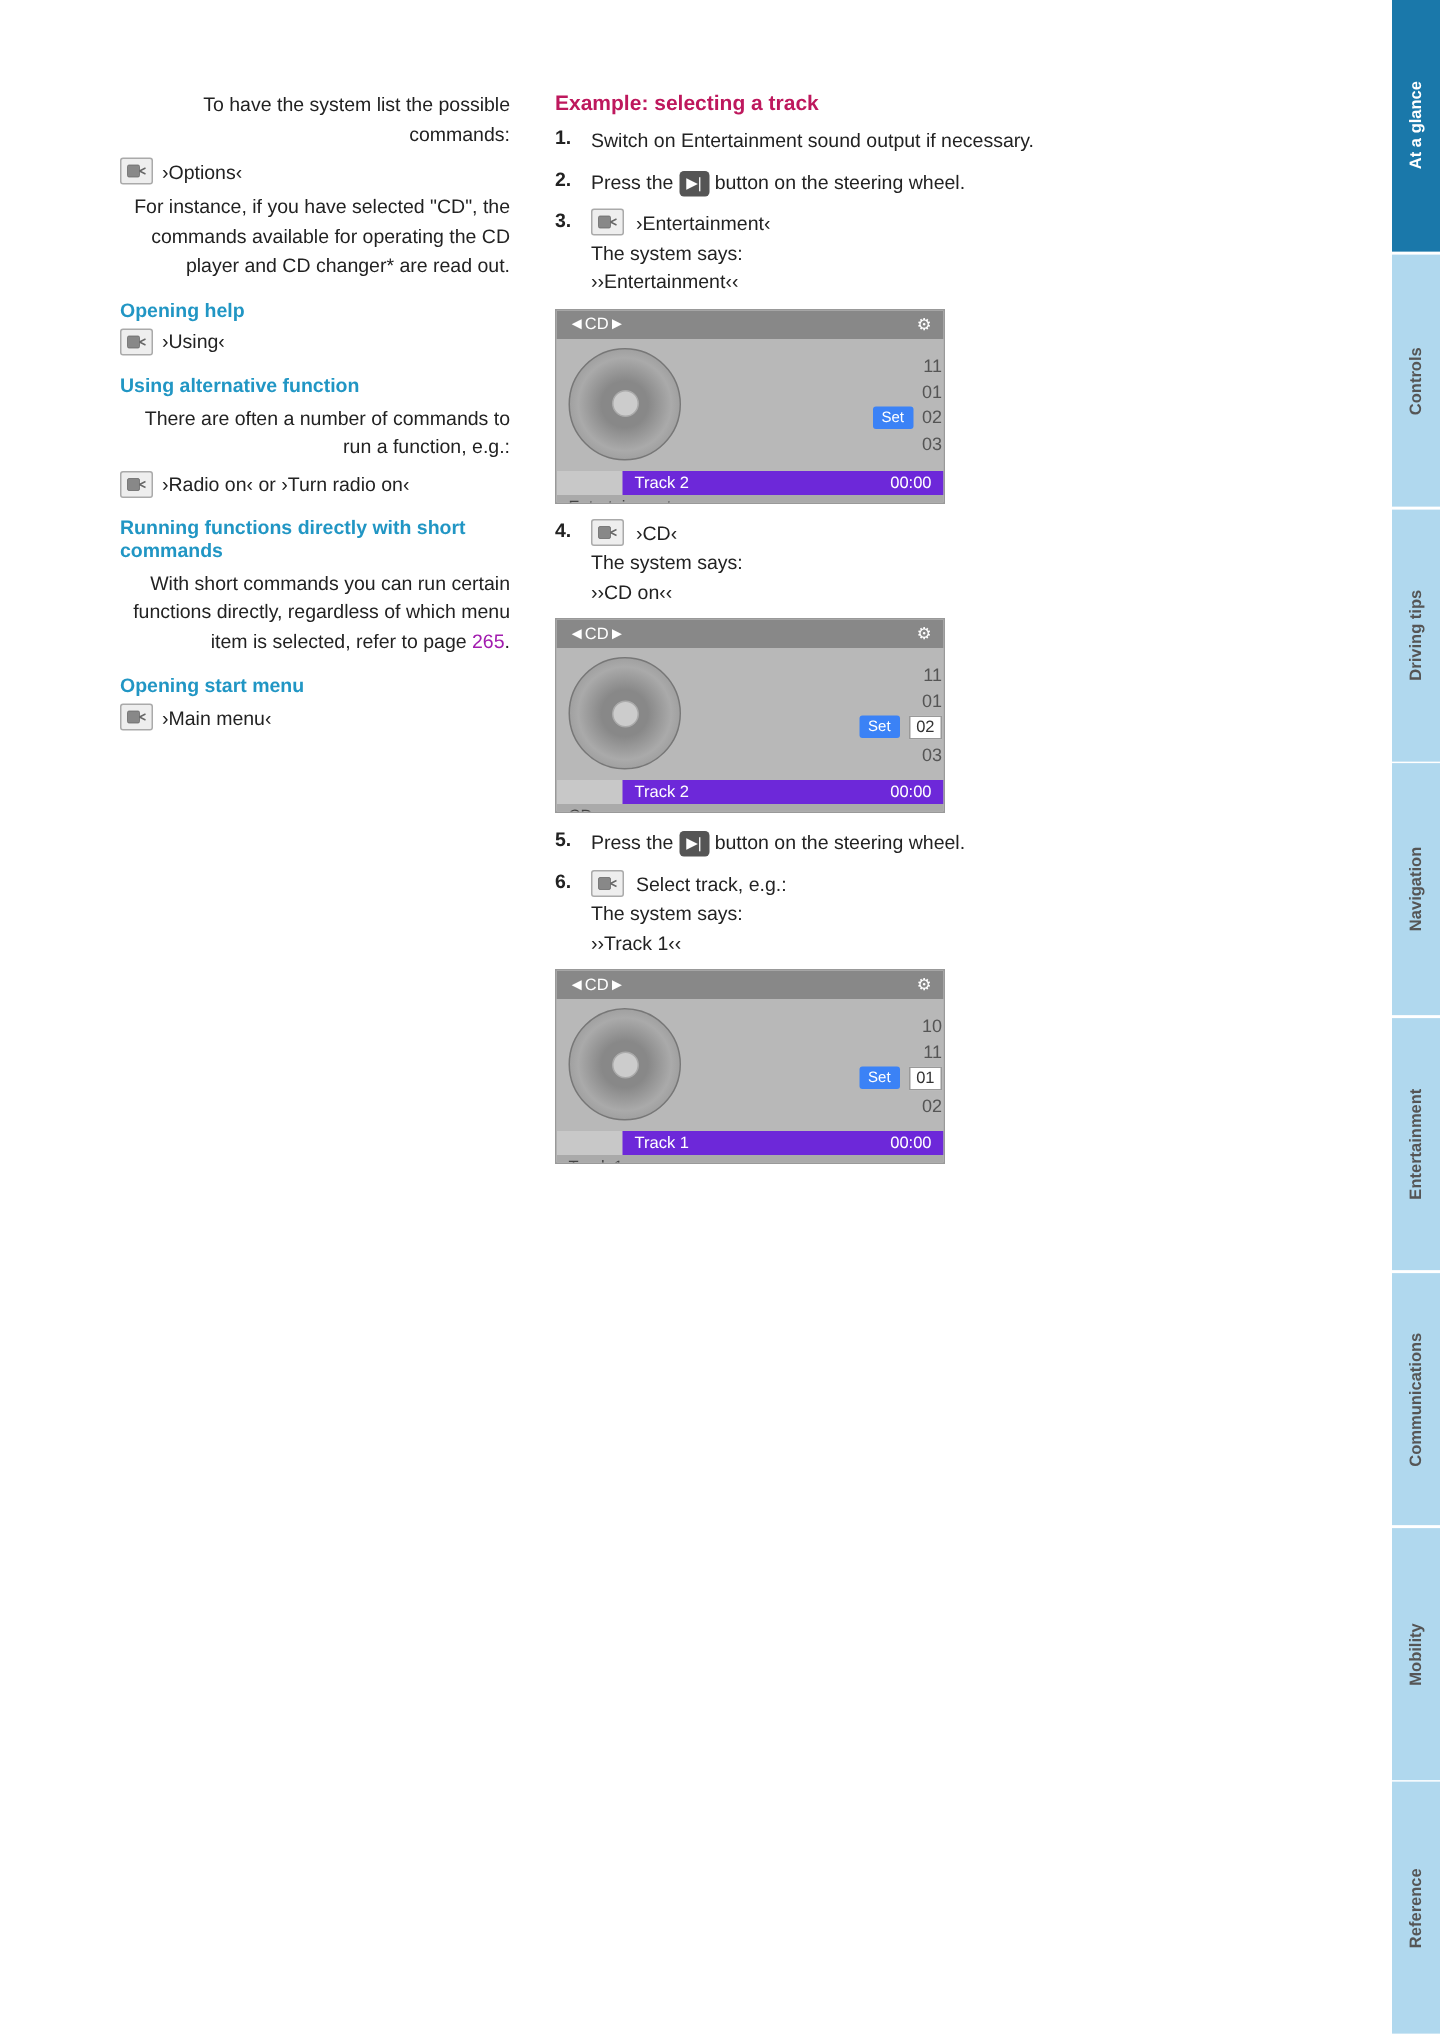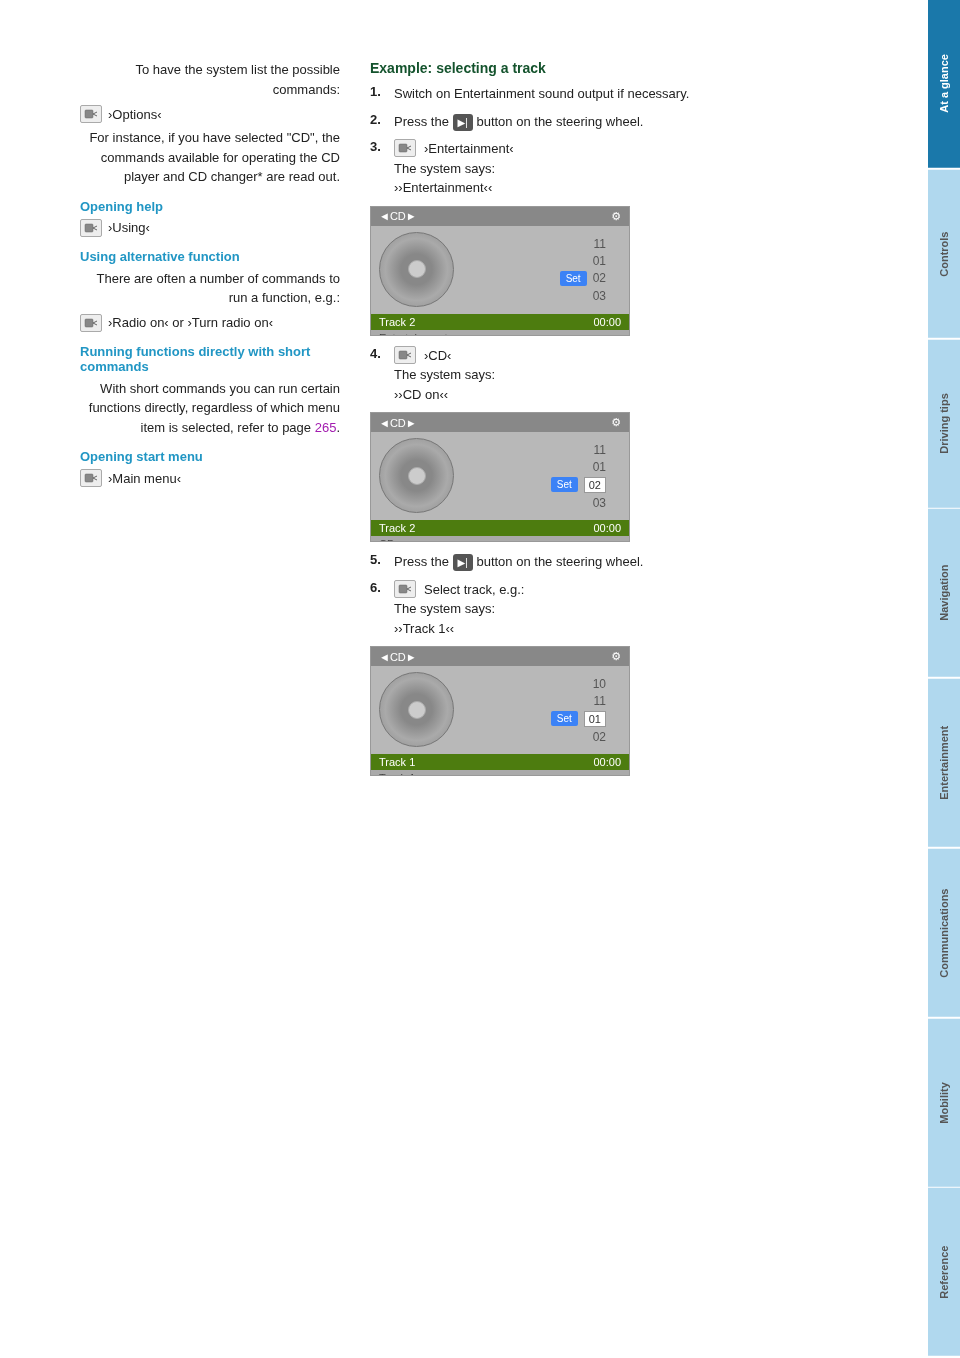--- a/index.html
+++ b/index.html
@@ -88,21 +88,21 @@
       border: 1px solid #aaa;
       border-radius: 2px;
       display: inline-flex;
       align-items: center;
       justify-content: center;
       font-size: 9px;
       color: #333;
       flex-shrink: 0;
     }
     .example-heading {
-      color: #14532d;
+      color: #be185d;
       font-size: 14px;
       font-weight: bold;
       margin-bottom: 8px;
       margin-top: 0;
     }
     .step {
       display: flex;
       gap: 8px;
       margin-bottom: 8px;
       align-items: flex-start;
@@ -156,21 +156,21 @@
       height: 18px;
       background: #ccc;
       border-radius: 50%;
       border: 1px solid #aaa;
     }
     .screen-tracks {
       flex: 1;
       display: flex;
       flex-direction: column;
       justify-content: center;
-      padding: 5px 23px 5px 0;
+      padding: 5px 1px 5px 0;
       gap: 3px;
     }
     .screen-track-row {
       display: flex;
       align-items: center;
       justify-content: flex-end;
       font-size: 12px;
       color: #555;
       gap: 6px;
     }
@@ -185,27 +185,28 @@
     .track-num-box {
       background: #fff;
       border: 1px solid #999;
       padding: 1px 4px;
       font-size: 11px;
       min-width: 20px;
       text-align: center;
       color: #333;
     }
     .screen-footer {
-      background: #4d7c0f;
+      background: #6d28d9;
       color: #fff;
       font-size: 11px;
       padding: 2px 8px;
       display: flex;
       justify-content: space-between;
       align-items: flex-start;
+      margin-left: 44px;
     }
     .screen-bottom-label {
       background: #aaa;
       color: #444;
       font-size: 11px;
       padding: 2px 8px;
     }
     a { color: #a21caf; text-decoration: none; }
     .inline-btn {
       display: inline-flex;

